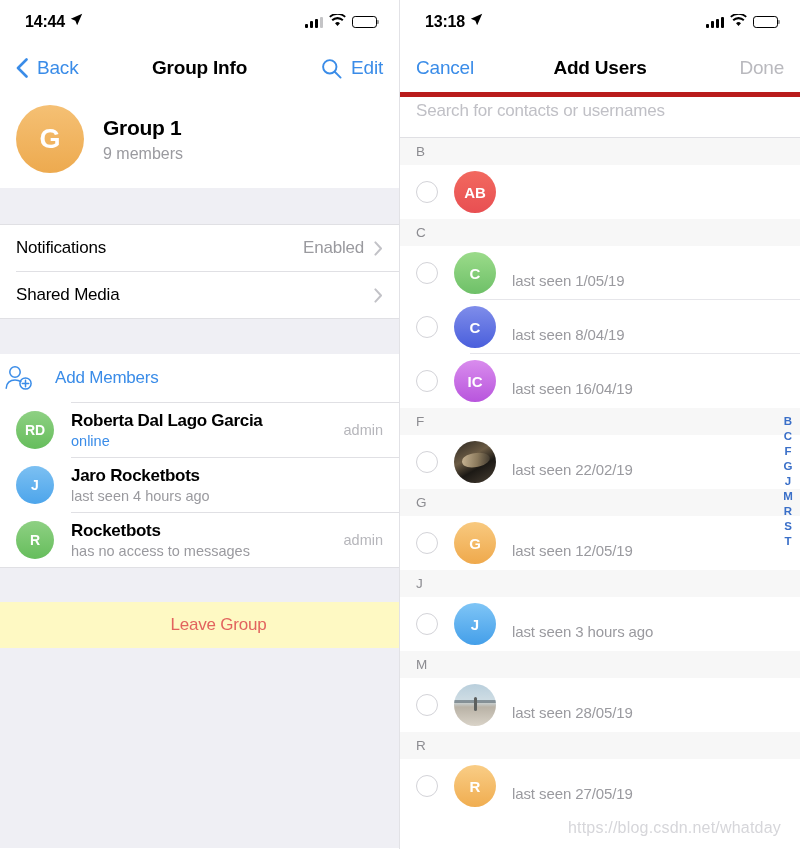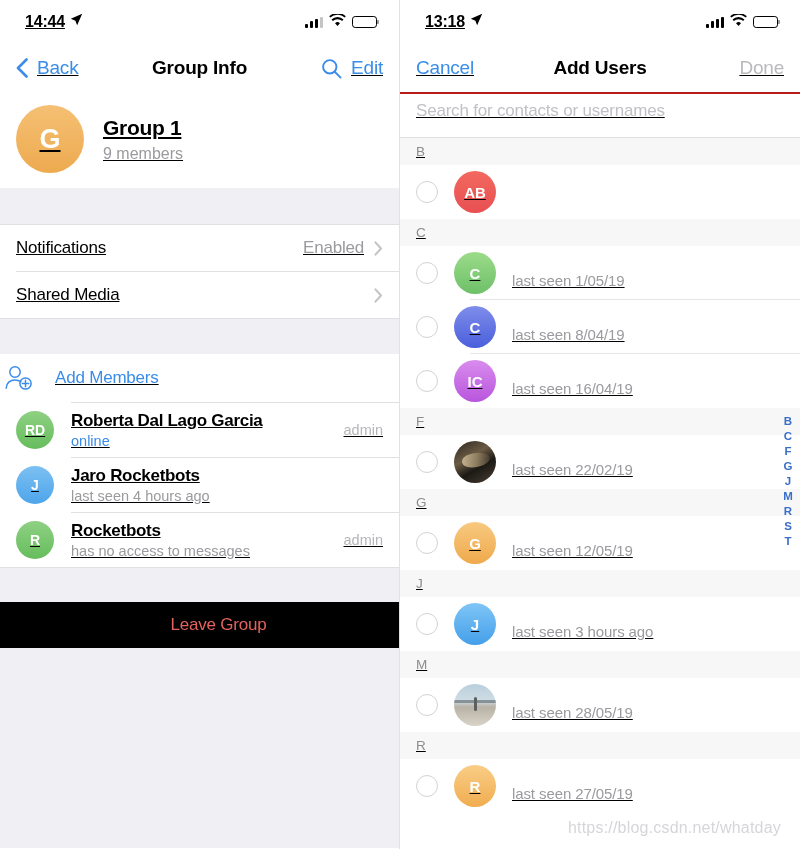--- a/index.html
+++ b/index.html
@@ -3,21 +3,21 @@
 <meta charset="utf-8">
 <style>
   * { box-sizing: border-box; margin: 0; padding: 0; }
   html, body {
     width: 800px; height: 849px;
     background: #ffffff;
     font-family: "Liberation Sans", sans-serif;
     -webkit-font-smoothing: antialiased;
     overflow: hidden;
   }
-  .screens { display: flex; width: 800px; height: 849px; text-decoration: underline; }
+  .screens { display: flex; width: 800px; height: 849px; }
   .panel { width: 400px; height: 849px; position: relative; overflow: hidden; background: #ffffff; }
   .panel-left { border-right: 1px solid #e2e2e6; }
 
   
   .statusbar {
     height: 44px; display: flex; align-items: center;
     justify-content: space-between; padding: 0 22px 0 25px;
   }
   .sb-time {
     font-size: 16px; font-weight: bold; color: #000;
@@ -99,27 +99,27 @@
     font-size: 17px; font-weight: bold; color: #000; letter-spacing: -0.3px;
     white-space: nowrap; overflow: hidden; text-overflow: ellipsis;
   }
   .member-status { font-size: 14.5px; color: #9a9a9f; margin-top: 2px; }
   .member-status.online { color: #3a8ce8; }
   .member-role { margin-left: auto; font-size: 14.5px; color: #b6b6bb; padding-left: 8px; }
 
   
   .leave {
     height: 46px; display: flex; align-items: center; justify-content: center;
-    background: #000000; font-size: 17px; color: #e2635e; cursor: pointer; letter-spacing: -0.2px; padding-left: 38px;
+    background: #fef9c3; font-size: 17px; color: #e2635e; cursor: pointer; letter-spacing: -0.2px; padding-left: 38px;
   }
 
   
   .searchbar {
-    height: 46px; display: flex; align-items: flex-end; padding: 16px 16px;
-    background: #fff; border-top: 2px solid #b91c1c; border-bottom: 1px solid #e0e0e4;
+    height: 46px; display: flex; align-items: flex-start; padding: 4px 16px;
+    background: #fff; border-top: 5px solid #b91c1c; border-bottom: 1px solid #e0e0e4;
   }
   .searchbar input {
     border: none; outline: none; width: 100%; font-size: 17px;
     color: #000; font-family: inherit; letter-spacing: -0.2px; background: transparent;
   }
   .searchbar input::placeholder { color: #c0c0c6; }
 
   .sect-head {
     height: 27px; display: flex; align-items: center; padding: 0 16px;
     background: #f7f7f7; font-size: 13.5px; color: #8c8c91;

